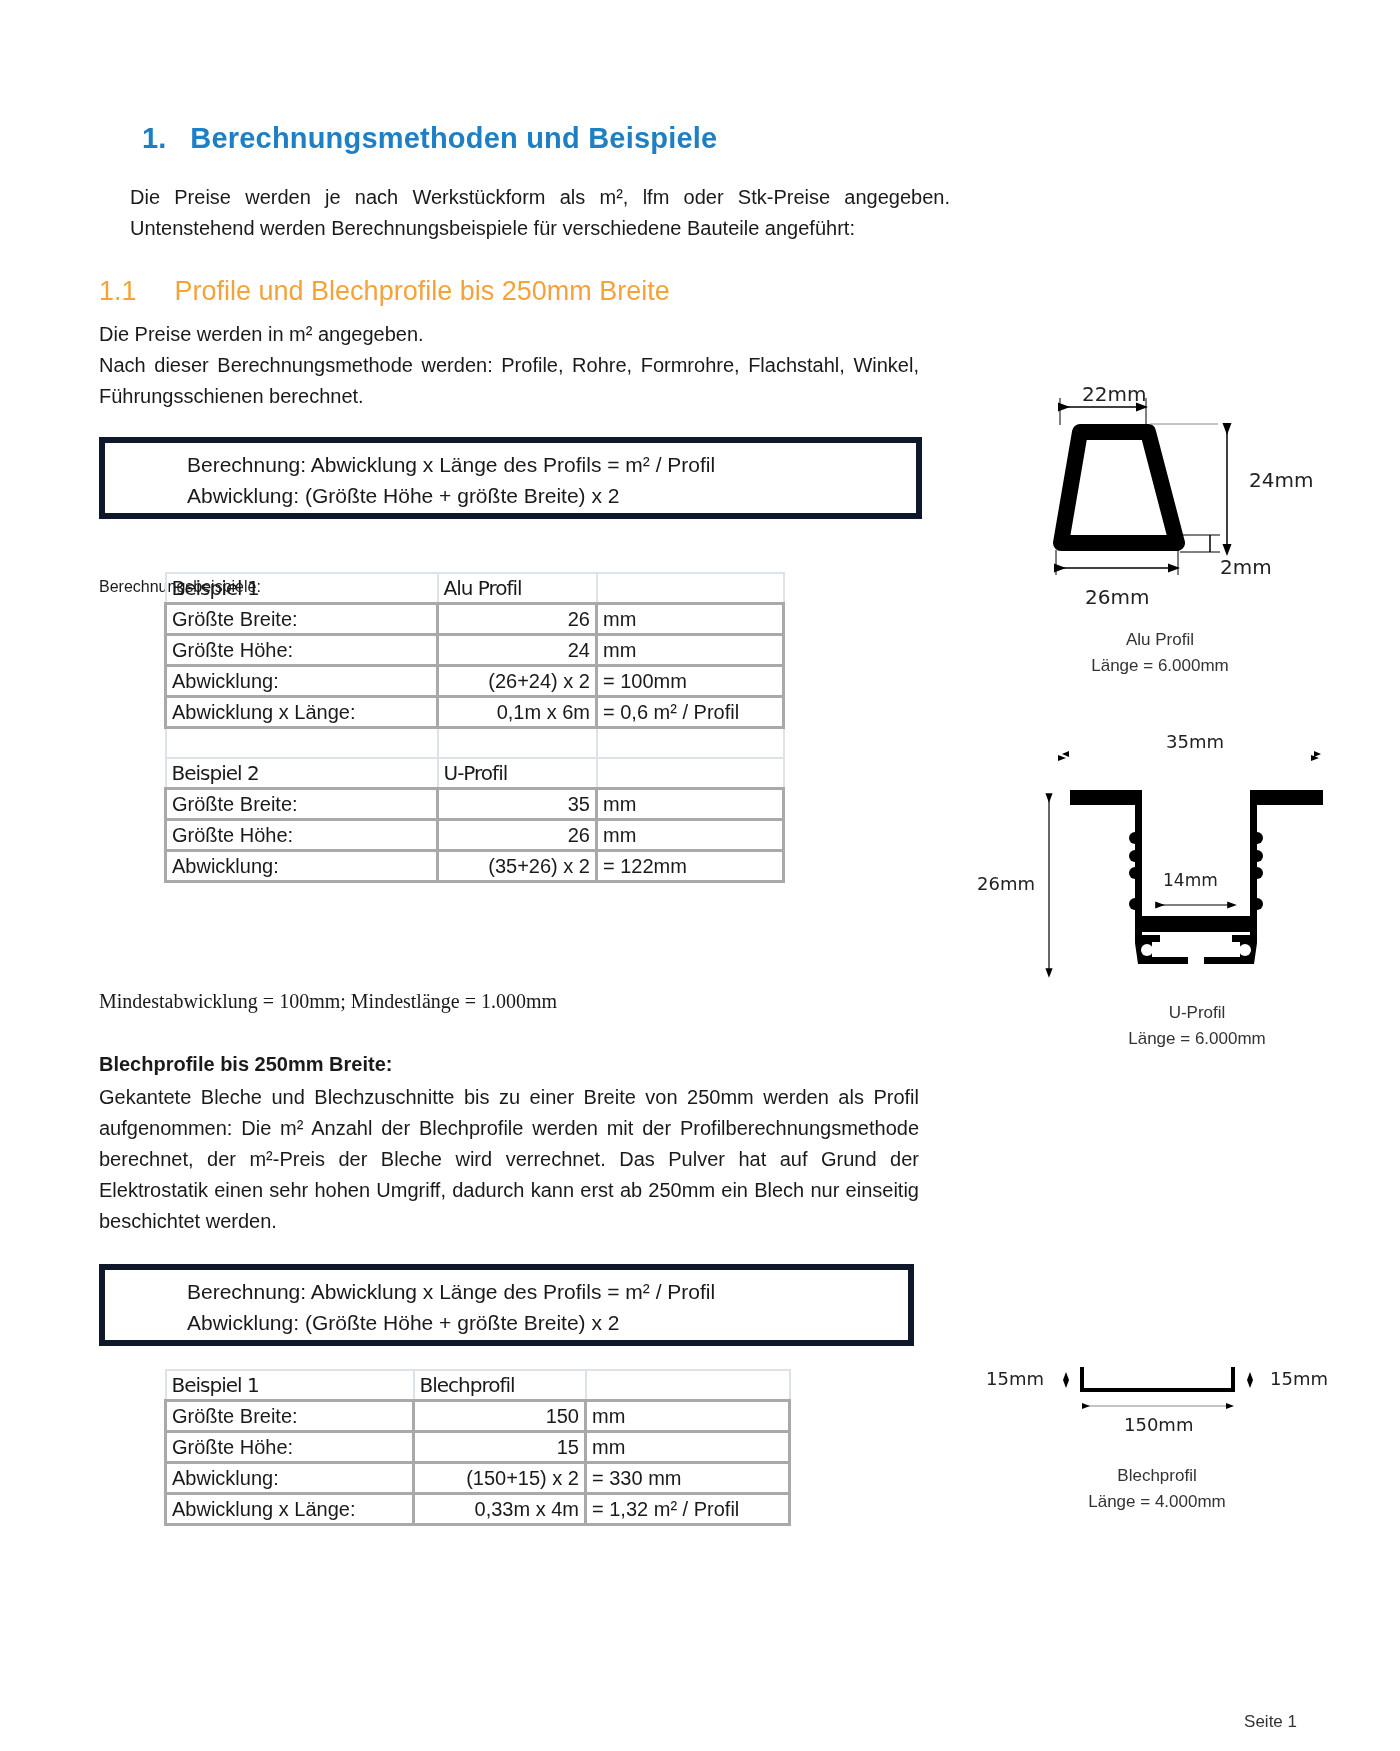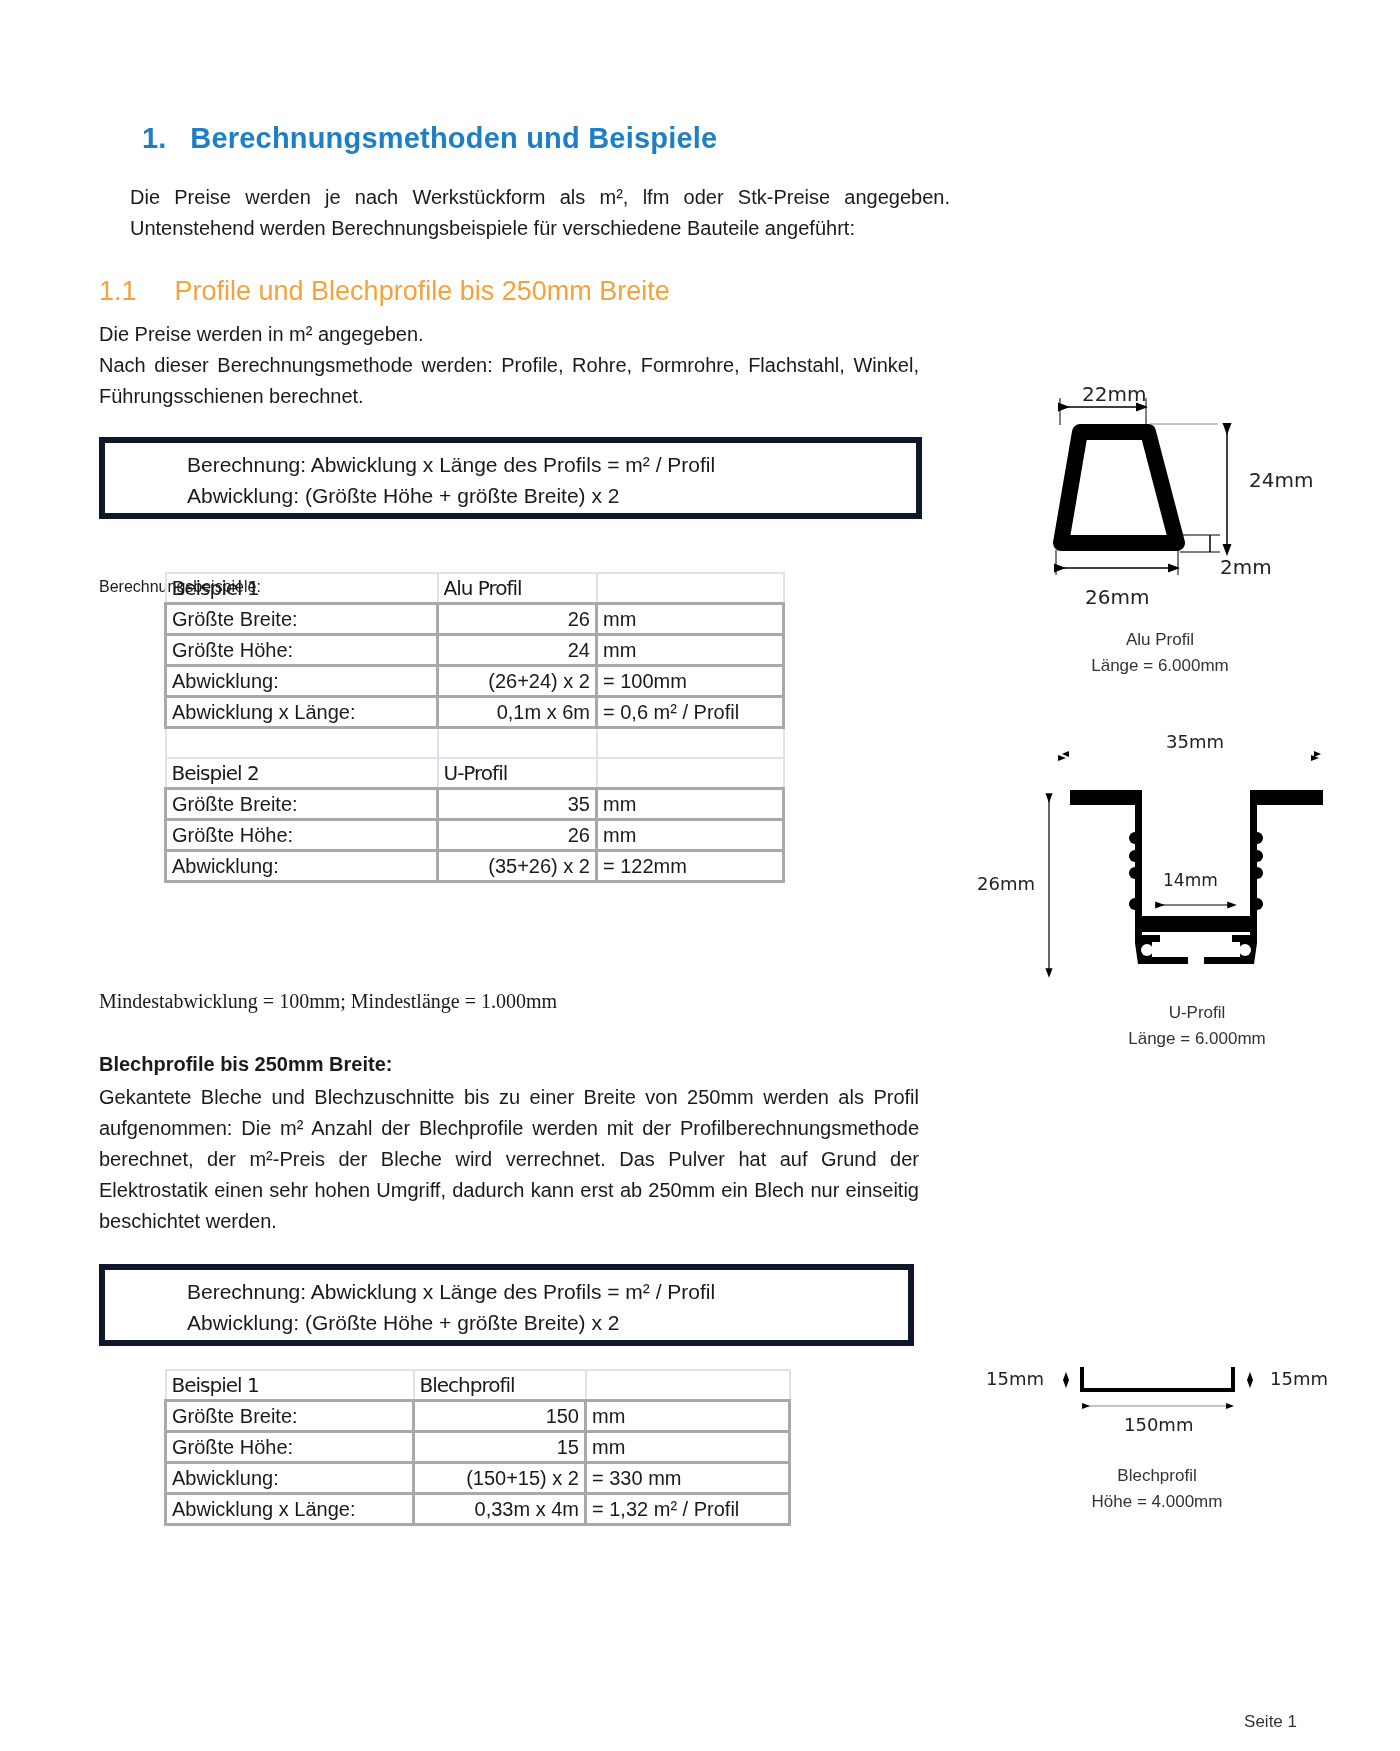--- a/index.html
+++ b/index.html
@@ -237,17 +237,17 @@
     <path d="M102,17 L102,40 L253,40 L253,17" fill="none" stroke="#000" stroke-width="4"></path>
     <polygon points="86,22 89,30 86,38 83,30" fill="#000"></polygon>
     <polygon points="270,22 273,30 270,38 267,30" fill="#000"></polygon>
     <line x1="106" y1="56" x2="250" y2="56" stroke="#888" stroke-width="1" marker-start="url(#ah3)" marker-end="url(#ah3)"></line>
   </svg>
   <div class="abs dimtxt" style="left:6px;top:18px;font-size:18px;">15mm</div>
   <div class="abs dimtxt" style="left:290px;top:18px;font-size:18px;">15mm</div>
   <div class="abs dimtxt" style="left:144px;top:64px;font-size:18px;">150mm</div>
   <div class="abs fig-caption" style="left:82px;top:113px;width:190px;">
     <div>Blechprofil</div>
-    <div>Höhe = 4.000mm</div>
+    <div>Länge = 4.000mm</div>
   </div>
 </div>
 
 <div class="abs footer">Seite 1</div>
 
 </body></html>

